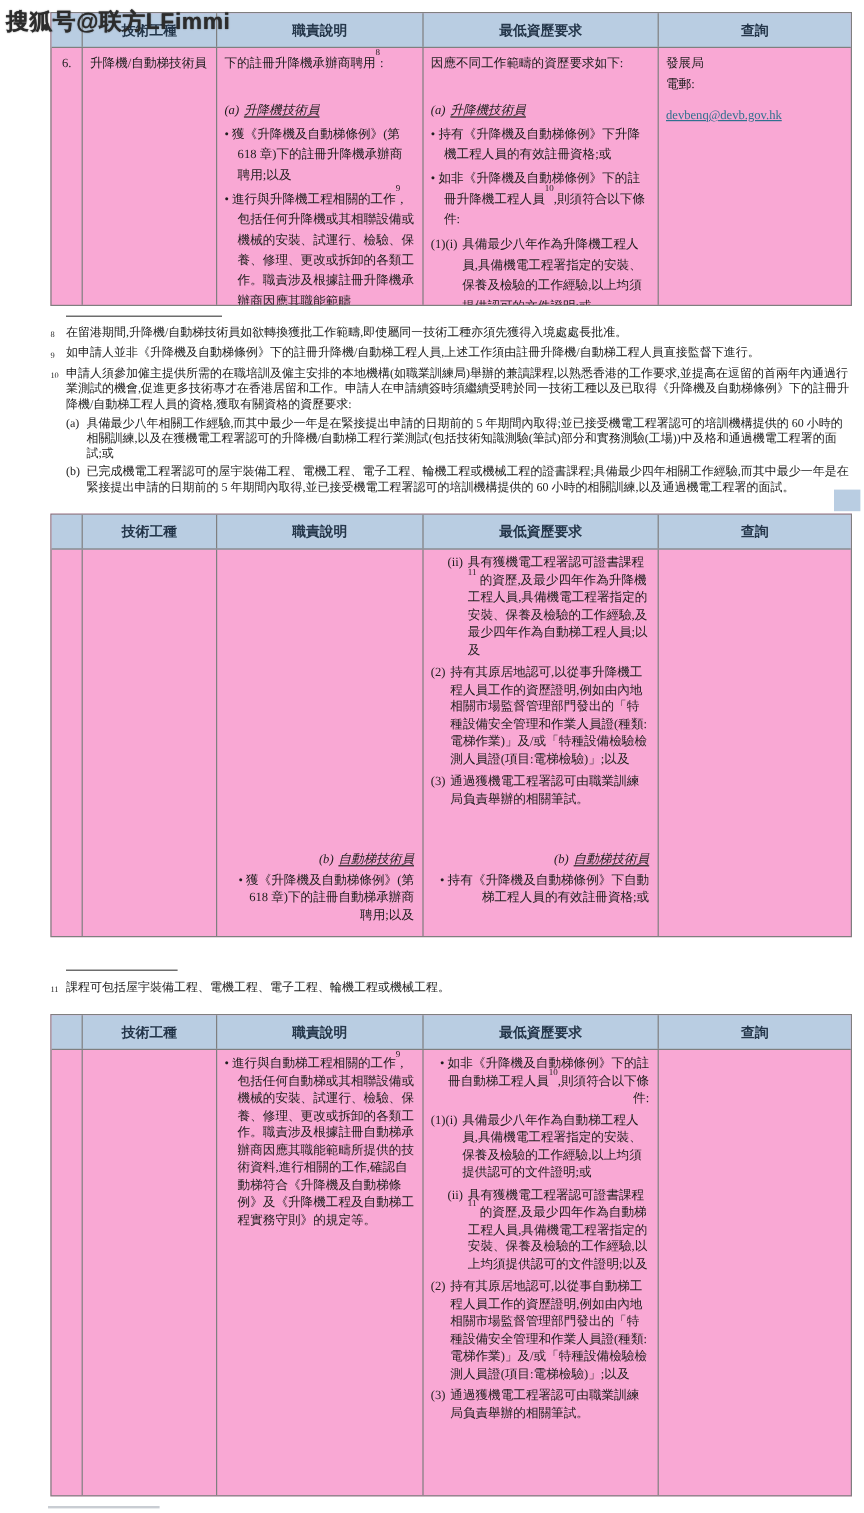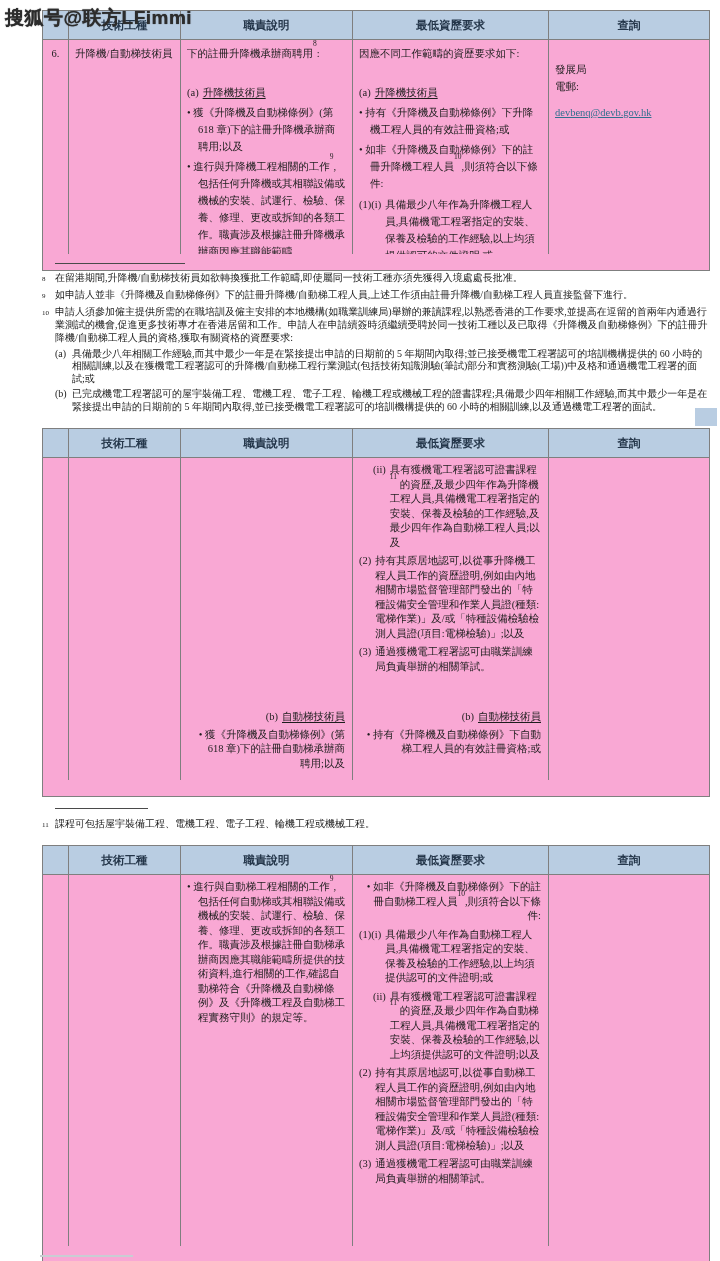--- a/index.html
+++ b/index.html
@@ -9,33 +9,33 @@
        font-weight:bold;font-size:19px;color:#2c2c2c;letter-spacing:.5px;z-index:9;
        text-shadow:0 0 1px #2c2c2c;}
   .tbl{position:absolute;left:42px;width:668px;border:1px solid #7f7f7f;box-sizing:border-box;background:#f9a8d4;}
   .thead{display:flex;height:28px;background:#b9cde2;border-bottom:1px solid #7f7f7f;}
   .th{box-sizing:border-box;border-right:1px solid #7f7f7f;display:flex;align-items:center;justify-content:center;
       font-weight:bold;font-size:11.5px;color:#24364a;}
   .th:last-child{border-right:none;}
   .tbody{display:flex;}
   .td{box-sizing:border-box;border-right:1px solid #7f7f7f;overflow:hidden;position:relative;
       font-size:10.5px;padding:5px 7px 4px 6px;}
-  .td:last-child{border-right:none;margin-top:16px;}
+  .td:last-child{border-right:none;}
   .c0{width:26px;flex:0 0 26px;}
   .c1{width:112px;flex:0 0 112px;}
   .c2{width:172px;flex:0 0 172px;}
   .c3{width:196px;flex:0 0 196px;}
   .c4{flex:1;}
   .t1 .td{height:214px;line-height:17px;}
   .t2 .td{height:322px;line-height:14.5px;}
   .t3 .td{height:371px;line-height:14.5px;}
   .num{text-align:center;padding-left:2px;padding-right:2px;}
   .para{margin:0;}
   .agroup{margin-top:22px;}
-  .heading{margin-bottom:2px;}
+  .heading{margin-bottom:2px;font-style:italic;}
   .heading .hl{margin-right:4px;}
   .heading .ht{text-decoration:underline;text-underline-offset:2px;}
   .bullet{padding-left:11px;text-indent:-11px;margin-top:3px;}
   .bullet::before{content:"\2022\00a0";}
   .hitem{display:flex;margin-top:4px;}
   .hitem .hlbl{white-space:nowrap;margin-right:4px;flex:0 0 auto;}
   .hitem .htxt{flex:1;}
   .ind{margin-left:14px;}
   sup{font-size:7.5px;line-height:0;vertical-align:top;position:relative;top:-1px;}
   .absgroup{position:absolute;left:6px;right:7px;top:252px;text-align:right;}

